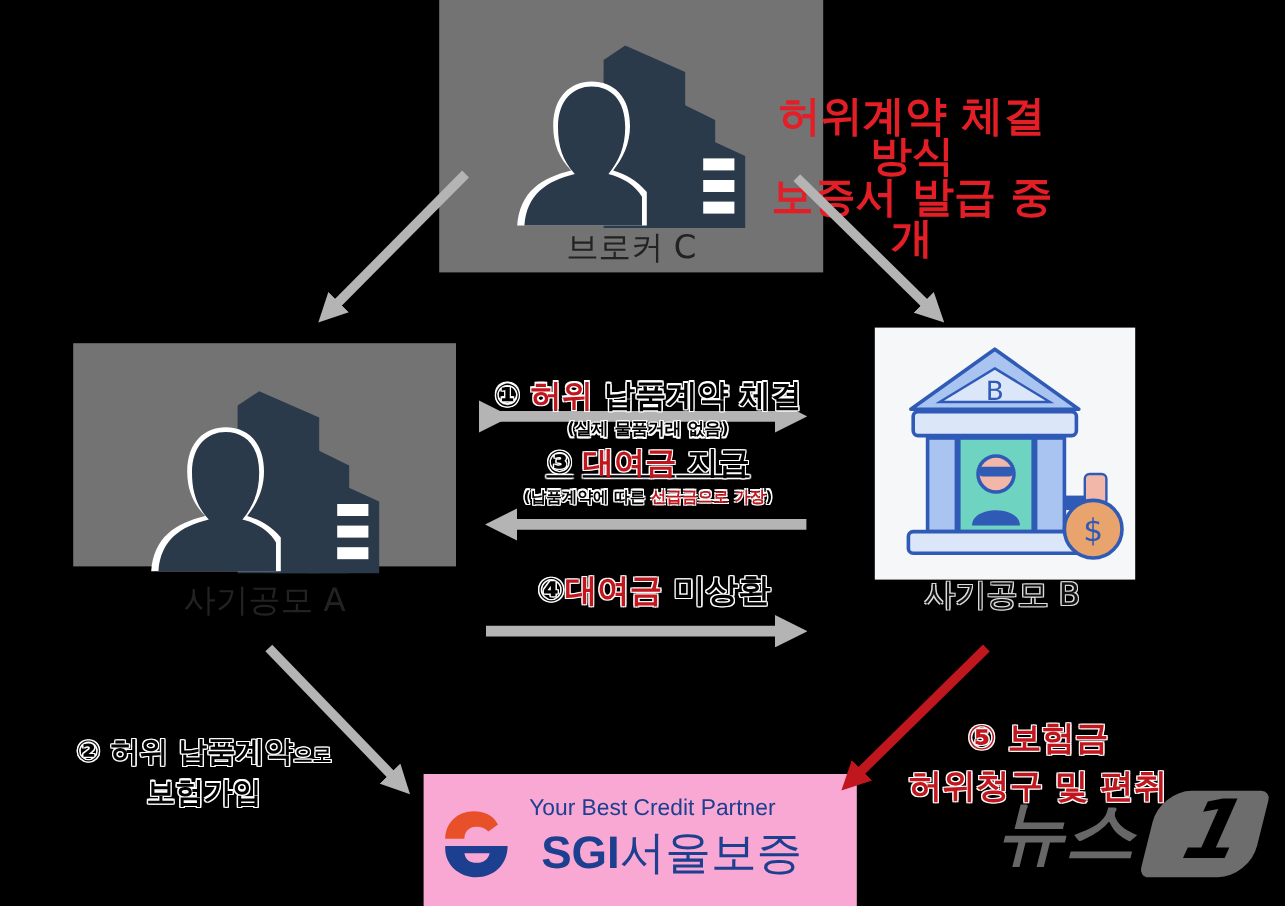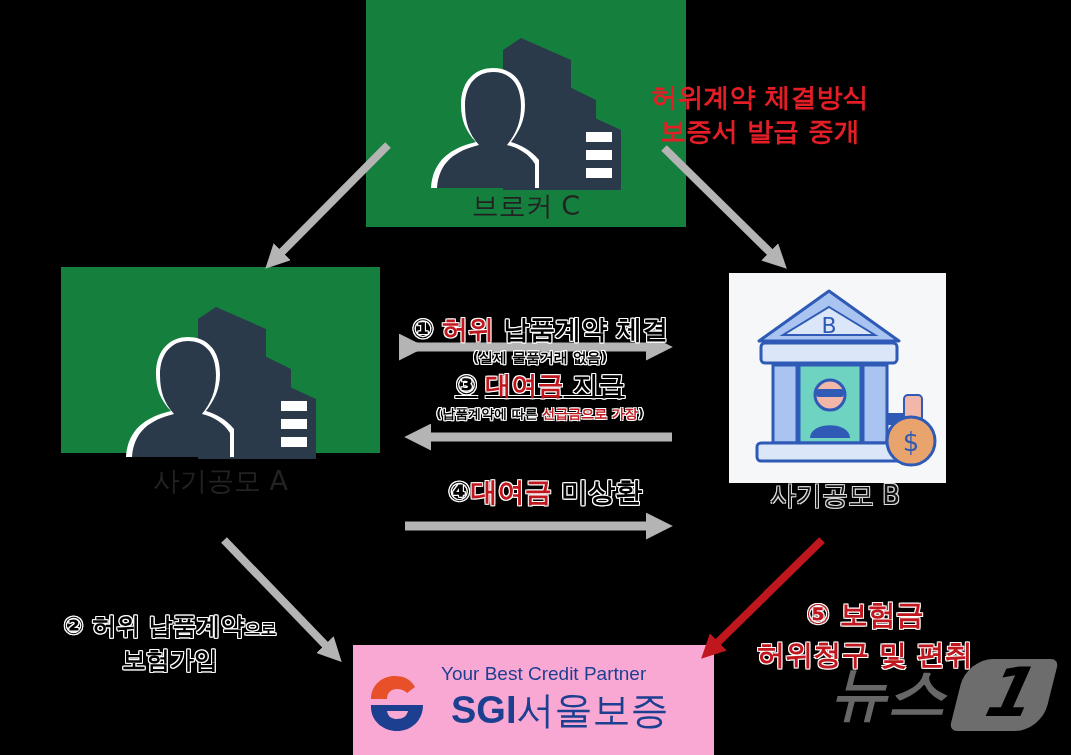--- a/index.html
+++ b/index.html
@@ -1,19 +1,19 @@
 <!DOCTYPE html>
 <html><head>
 <meta charset="utf-8">
 <style>
   * { box-sizing: border-box; margin: 0; padding: 0; }
   html, body { width: 1071px; height: 755px; background: #000; overflow: hidden; }
   body { position: relative; font-family: "DejaVu Sans", sans-serif; }
   .abs { position: absolute; }
-  .box { background: #15803d; }
+  .box { background: #737373; }
   .label-dark { color: #222; font-size: 27px; text-align: center; font-family: "DejaVu Sans", sans-serif; }
   .outline-white {
     color: #000;
     text-shadow: -1px -1px 0 #fff, 1px -1px 0 #fff, -1px 1px 0 #fff, 1px 1px 0 #fff, 0 -1px 0 #fff, 0 1px 0 #fff, -1px 0 0 #fff, 1px 0 0 #fff;
     font-weight: bold;
   }
   .red-bold { color: #e41e26; font-weight: bold; }
   .red-dark { color: #c0161d; font-weight: bold;
     text-shadow: -1px -1px 0 #fff, 1px -1px 0 #fff, -1px 1px 0 #fff, 1px 1px 0 #fff; }
   .white-fill-outline { color: #111; font-weight: bold;
@@ -40,26 +40,26 @@
       <g fill="#2b3a4a">
           <rect x="168" y="114" width="20" height="6" fill="#fff"></rect>
         </g>
       <path d="M10,168 C12,140 30,128 55,122 C45,112 40,100 40,85 C40,60 55,48 72,48 C90,48 104,60 104,85 C104,100 98,112 90,122 C100,125 110,130 118,140 L118,168 Z" fill="#fff"></path>
       <path d="M16,168 C18,142 34,131 58,125 C48,114 44,102 44,86 C44,63 57,52 72,52 C88,52 100,63 100,86 C100,102 95,114 86,125 C98,128 108,134 114,144 L114,168 Z" fill="#2b3a4a"></path>
     </svg>
   </div>
   <div class="abs label-dark" style="left:0;top:188px;width:320px;">브로커 C</div>
 </div>
 
-<div class="abs red-bold" style="left:640px;top:80px;width:240px;text-align:center;font-size:26px;line-height:34px;">
+<div class="abs red-bold" style="left:640px;top:80px;width:240px;text-align:center;font-size:35px;line-height:34px;">
   <div>허위계약 체결방식</div>
   <div>보증서 발급 중개</div>
 </div>
 
-<div class="abs box" style="left:61px;top:267px;width:319px;height:186px;">
+<div class="abs box" style="left:61px;top:286px;width:319px;height:186px;">
   <div class="abs" style="left:55px;top:22px;">
     <svg width="210" height="170" viewBox="0 0 210 170">
       <g fill="#2b3a4a">
         <polygon points="82,30 100,18 150,40 150,170 82,170"></polygon>
         <polygon points="110,62 124,55 175,80 175,170 110,170"></polygon>
         <polygon points="140,95 152,88 200,110 200,170 140,170"></polygon>
       </g>
       <g fill="#fff">
         <rect x="165" y="112" width="26" height="10"></rect>
         <rect x="165" y="130" width="26" height="10"></rect>

